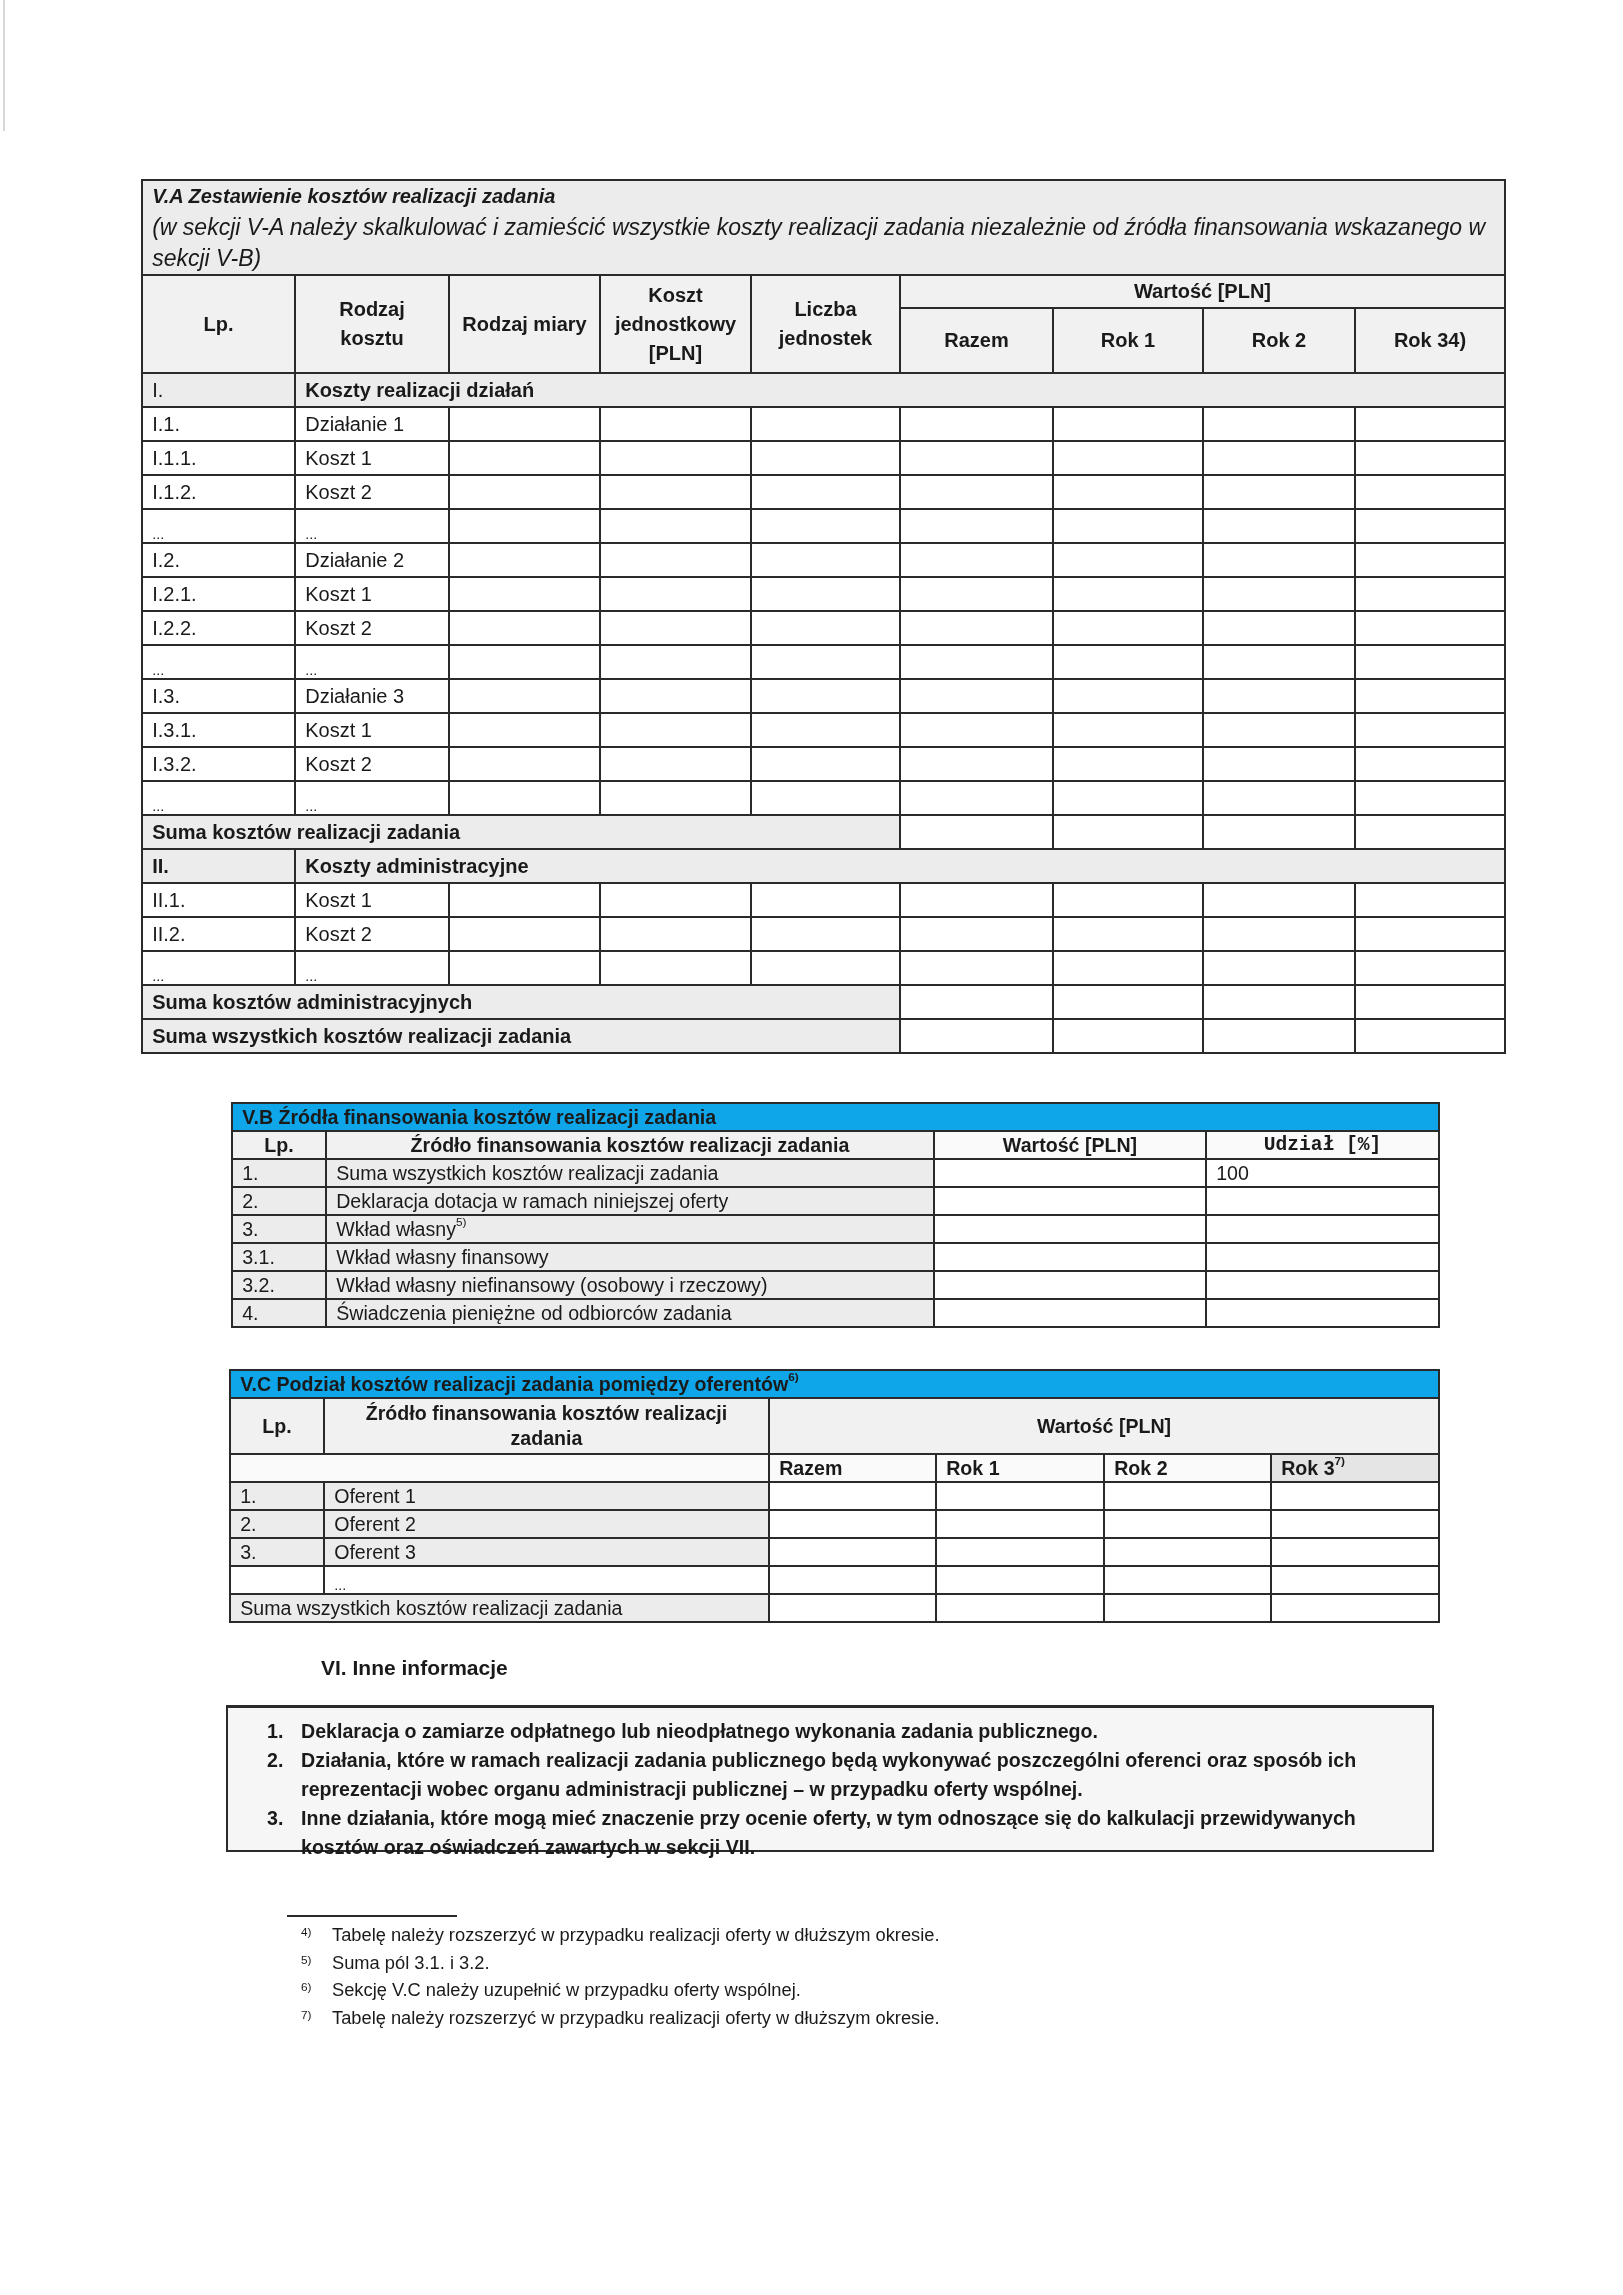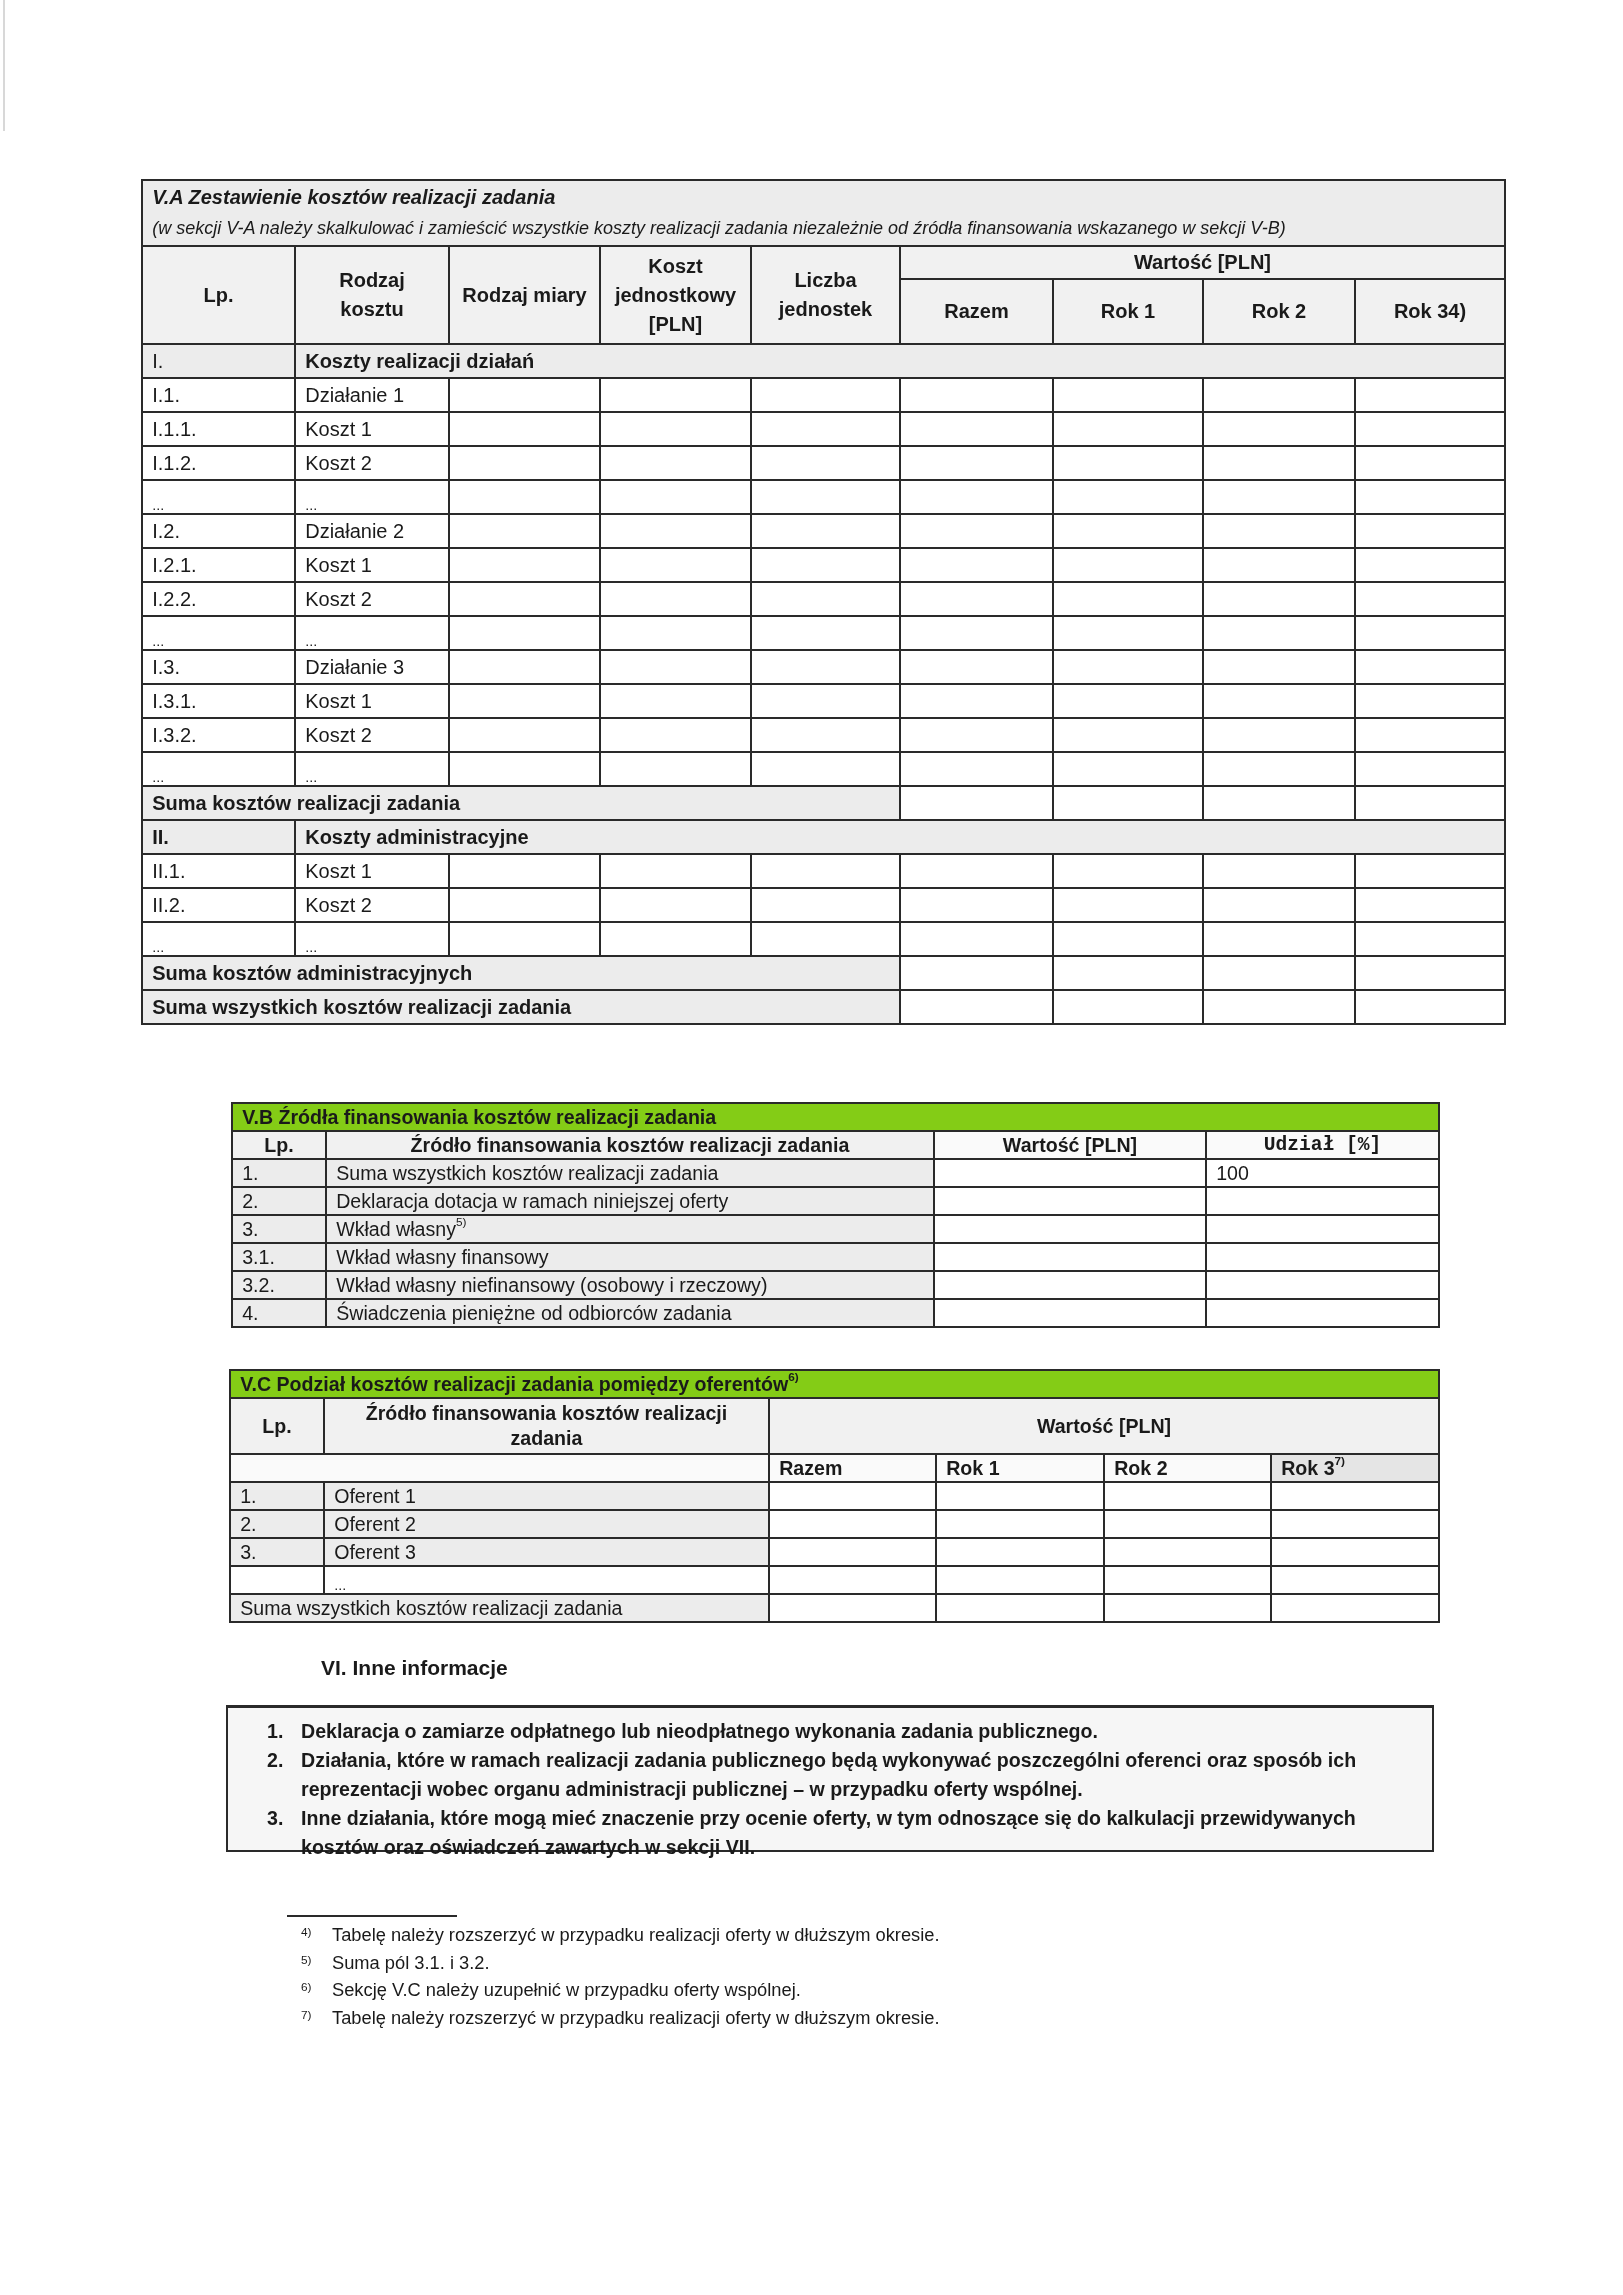--- a/index.html
+++ b/index.html
@@ -4,21 +4,21 @@
 <style>
   html, body { margin:0; padding:0; background:#ffffff; }
   body { width:1623px; height:2295px; position:relative; overflow:hidden;
          font-family:"Liberation Sans", "DejaVu Sans", sans-serif; color:#1a1a1a; }
   .abs { position:absolute; }
   table { border-collapse:collapse; table-layout:fixed; position:absolute; }
   td { border:2px solid #2a2a2a; padding:0 9.2px; font-size:20px; vertical-align:middle;
        overflow:hidden; white-space:nowrap; }
   .shade { background:#ececec; }
   .b { font-weight:bold; }
-  .title-cell { background:#84cc16; font-weight:bold; }
+  .title-cell { background:#0ea5e9; font-weight:bold; }
   .hdr { font-weight:bold; text-align:center; white-space:normal; line-height:29px; background:#f1f1f1; }
   sup { font-size:11.8px; vertical-align:top; position:relative; top:-2.6px; }
   .va td { height:32px; }
   .vb td, .vc td { height:26px; font-size:19.6px; }
   .scan-mark { position:absolute; background:#d8d8d8; }
   .vi-heading { left:321px; top:1656px; font-size:21px; font-weight:bold;text-align:right; }
   .vi-box { left:226px; top:1705px; width:1208px; height:147px; border:2px solid #2a2a2a;
             border-top-width:3.3px; background:#f6f6f6; box-sizing:border-box; padding:9.2px 13px 0 39px; }
   .vi-item { display:flex; font-size:19.6px; font-weight:bold; line-height:29px; }
   .vi-num { width:34px; flex:0 0 34px; }
@@ -40,21 +40,21 @@
     <col style="width:149px">
       <col style="width:153px">
       <col style="width:150px">
       <col style="width:152px">
       <col style="width:150px">
   </colgroup>
   <tbody>
       <tr>
     <td colspan="9" class="shade" style="height:64px; border-bottom:2px solid #2a2a2a; white-space:normal; line-height:31px;font-style:italic;">
       <div class="b">V.A Zestawienie kosztów realizacji zadania</div>
-      <div style="font-size:18px;">(w sekcji V-A należy skalkulować i zamieścić wszystkie koszty realizacji zadania niezależnie od źródła finansowania wskazanego w sekcji V-B)</div>
+      <div style="font-size:23px;">(w sekcji V-A należy skalkulować i zamieścić wszystkie koszty realizacji zadania niezależnie od źródła finansowania wskazanego w sekcji V-B)</div>
     </td>
   </tr>
   <tr>
     <td rowspan="2" class="hdr">Lp.</td>
     <td rowspan="2" class="hdr">Rodzaj kosztu</td>
     <td rowspan="2" class="hdr">Rodzaj miary</td>
     <td rowspan="2" class="hdr">Koszt jednostkowy [PLN]</td>
     <td rowspan="2" class="hdr">Liczba jednostek</td>
     <td colspan="4" class="hdr" style="height:31px;">Wartość [PLN]</td>
   </tr>

